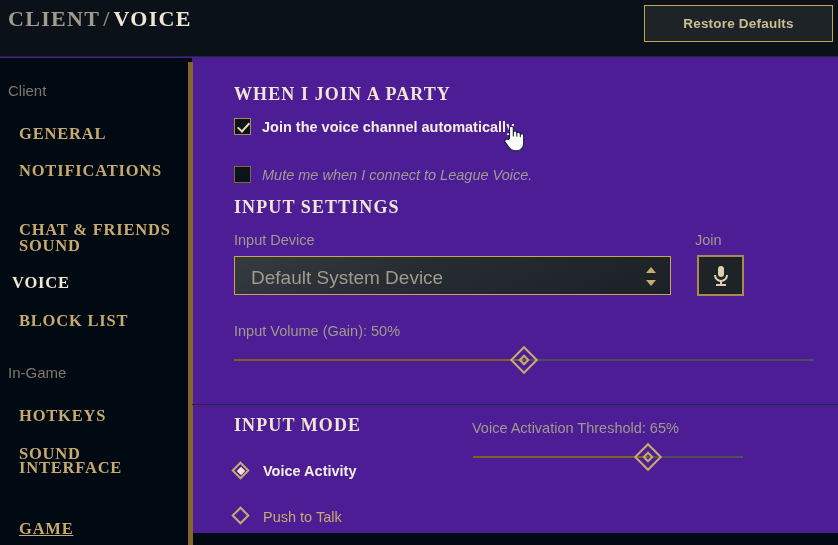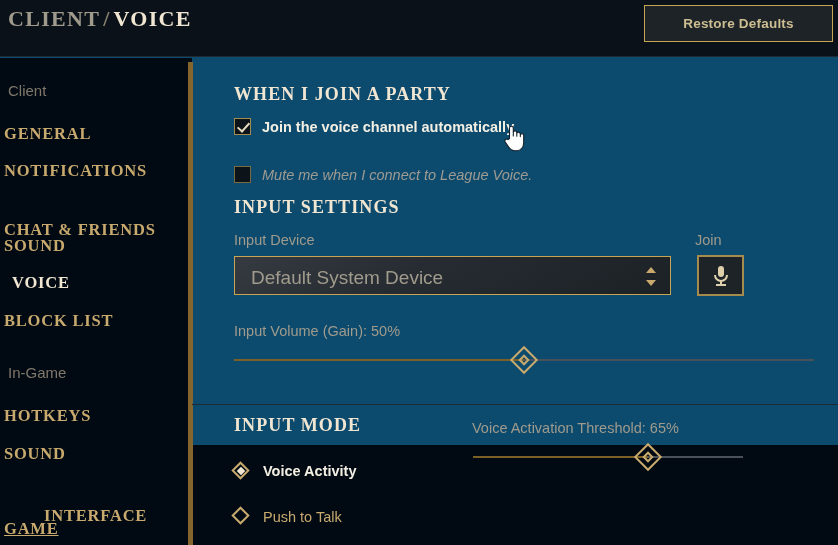--- a/index.html
+++ b/index.html
@@ -9,22 +9,22 @@
     height: 545px;
     overflow: hidden;
     background: #010a13;
     font-family: "Liberation Sans", sans-serif;
     -webkit-font-smoothing: antialiased;
   }
 
   .app {
     position: relative;
     width: 838px;
-    height: 445px;
-    background: #0c4a6e;
+    height: 533px;
+    background: #4c1d95;
   }
 
   
   .header {
     position: absolute;
     left: 0; top: 0;
     width: 838px;
     height: 57px;
     background: #0a1119;
     border-bottom: 1px solid #1e2933;
@@ -77,21 +77,21 @@
     font-family: "Liberation Sans", sans-serif;
     padding-left: 8px;
   }
 
   .nav-item {
     color: #c8aa6e;
     font-family: "Liberation Serif", serif;
     font-size: 16.5px;
     font-weight: bold;
     letter-spacing: 0.8px;
-    padding-left: 4px;
+    padding-left: 19px;
     cursor: pointer;
     white-space: nowrap;
   }
   .nav-item.active {
     color: #f0e6d2;
     padding-left: 12px;
   }
 
   .nav-row { position: absolute; left: 0; }
 
@@ -326,21 +326,21 @@
     <div class="nav-row nav-item" style="top:103px;">NOTIFICATIONS</div>
     <div class="nav-row nav-item" style="top:140px;margin-top:22px;">CHAT &amp; FRIENDS</div>
     <div class="nav-row nav-item" style="top:178px;">SOUND</div>
     <div class="nav-row nav-item active" style="top:215px;">VOICE</div>
     <div class="nav-row nav-item" style="top:253px;">BLOCK LIST</div>
 
     <div class="nav-row nav-group-label" style="top:306px;">In-Game</div>
 
     <div class="nav-row nav-item" style="top:348px;">HOTKEYS</div>
     <div class="nav-row nav-item" style="top:386px;">SOUND</div>
-    <div class="nav-row nav-item" style="top:448px;margin-left:40px;">INTERFACE</div>
+    <div class="nav-row nav-item" style="top:400px;">INTERFACE</div>
     <div class="nav-row nav-item" style="top:461px;text-decoration:underline;">GAME</div>
   </div>
 
   <div class="scrollbar-track">
     <div class="scrollbar-thumb"></div>
   </div>
 
   <div class="content">
 
     <div class="section-title" style="left:42px; top:26px;">WHEN I JOIN A PARTY</div>

